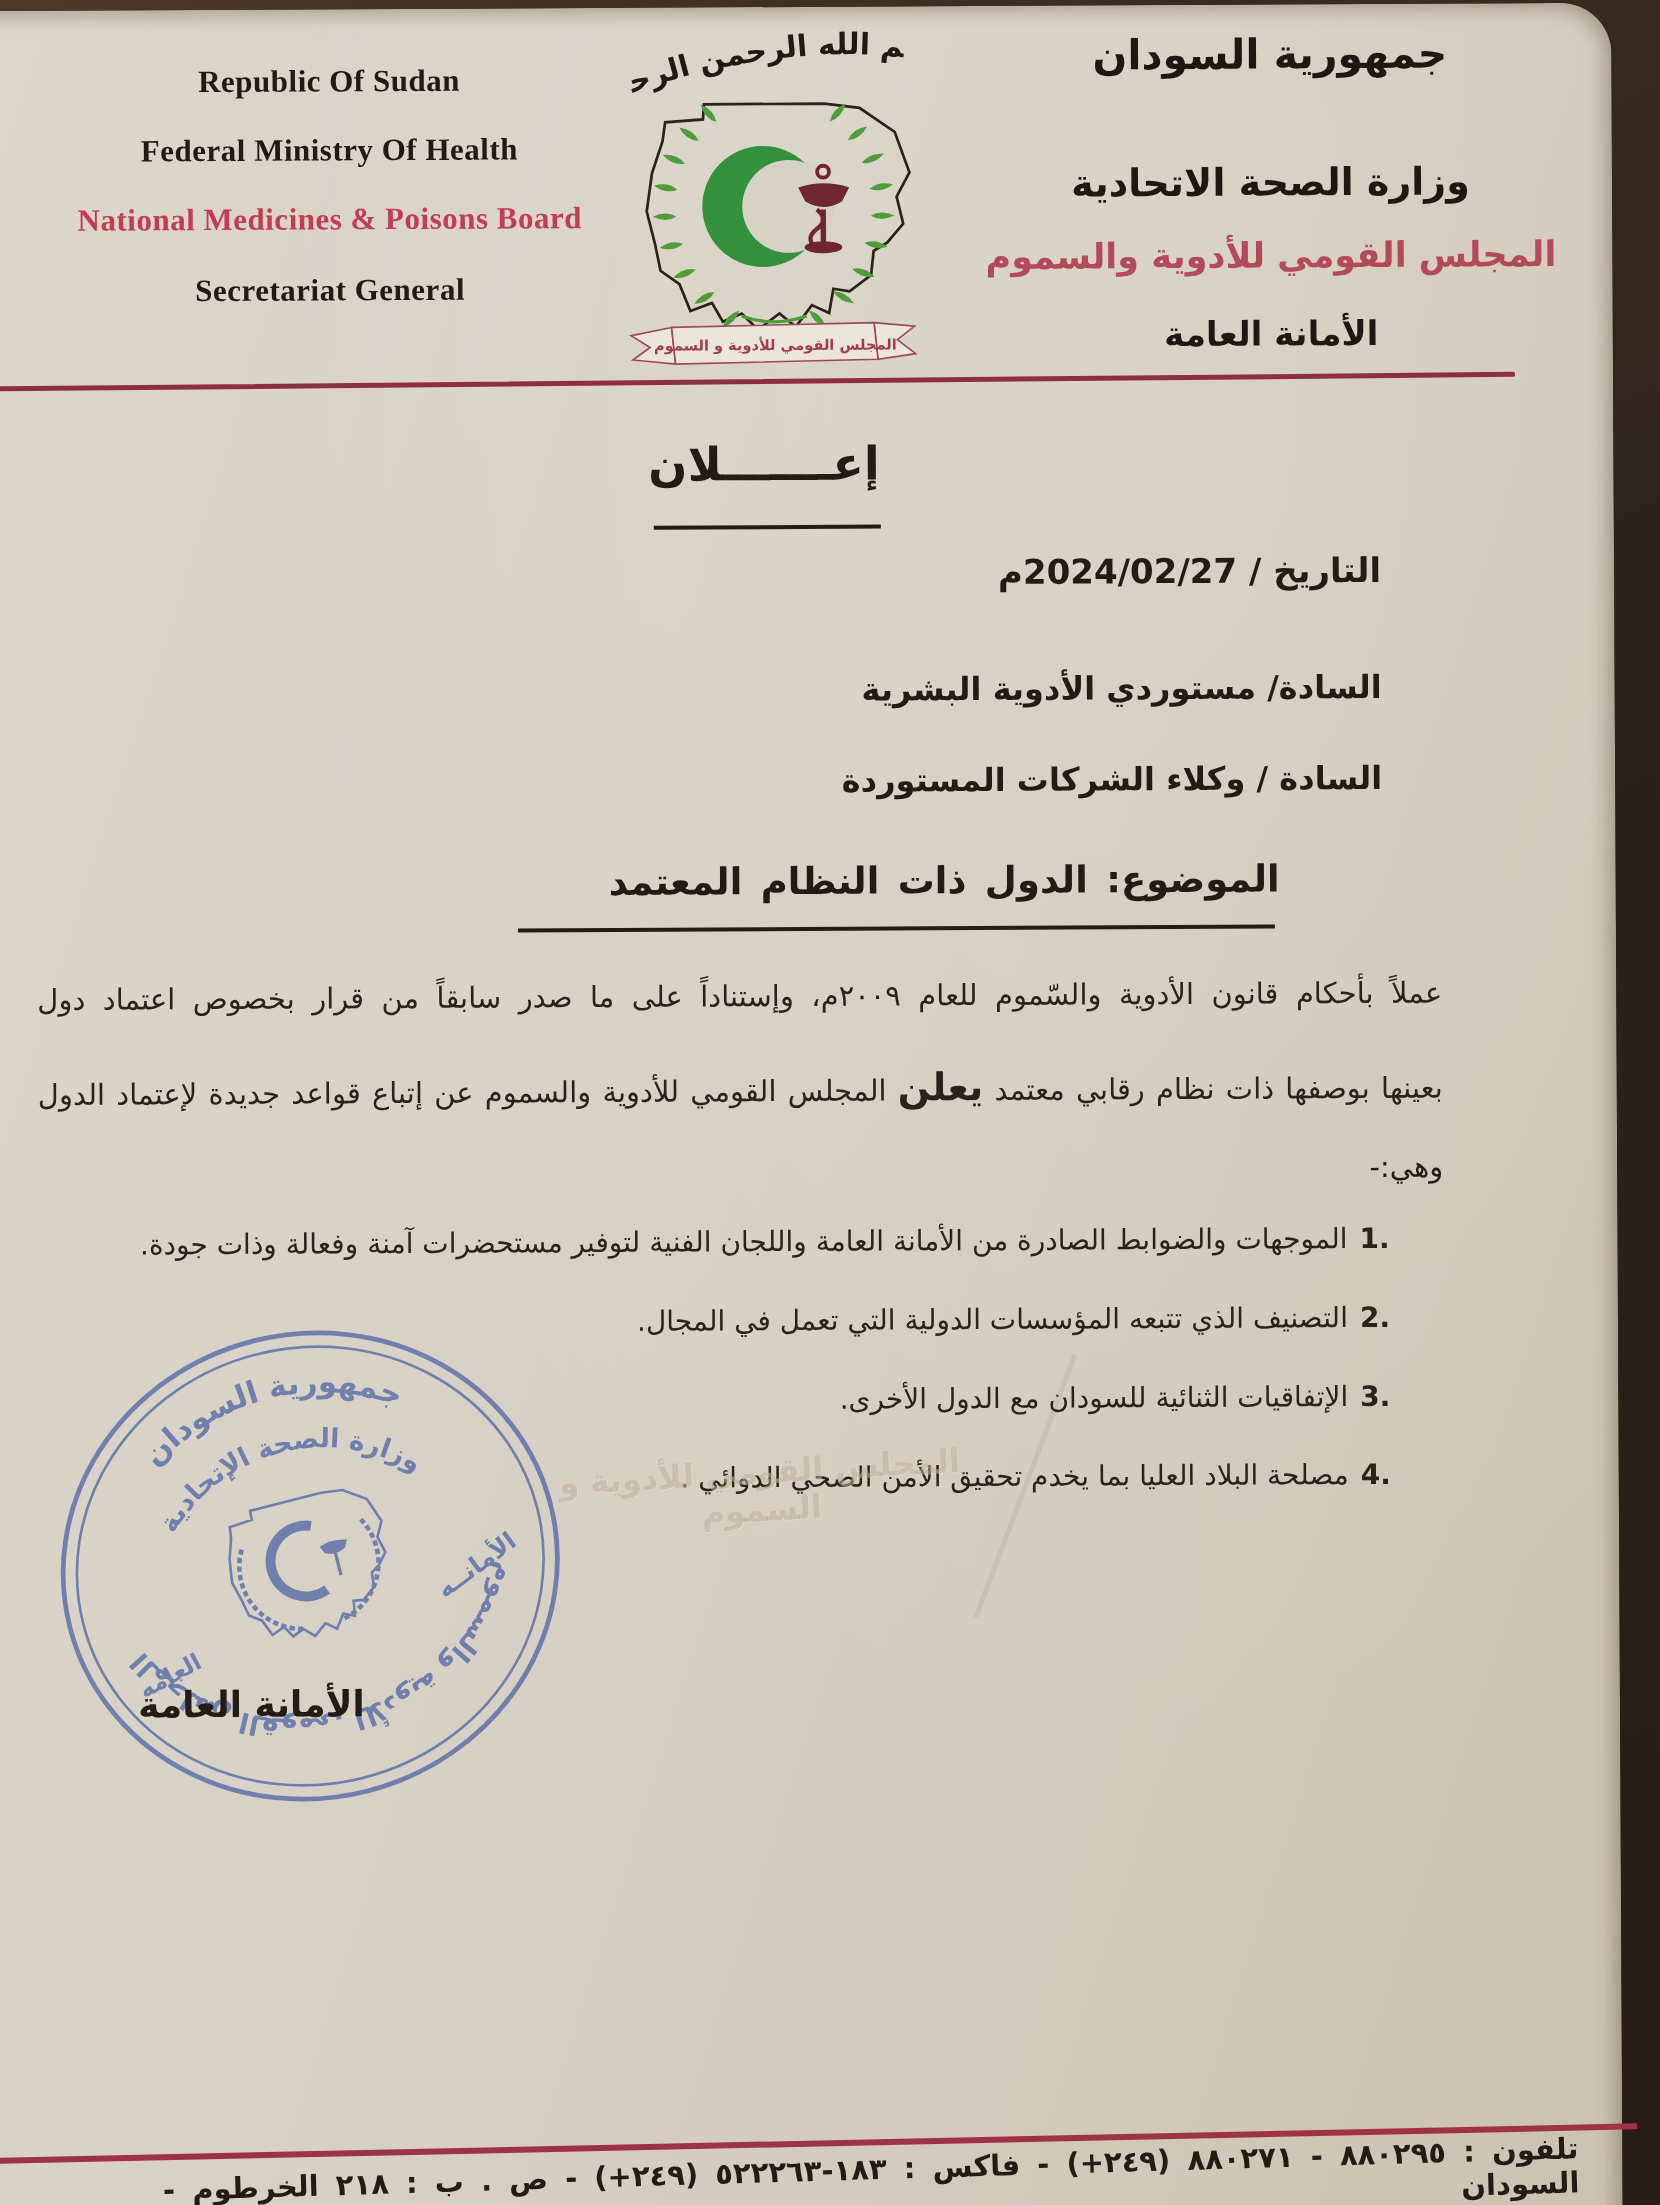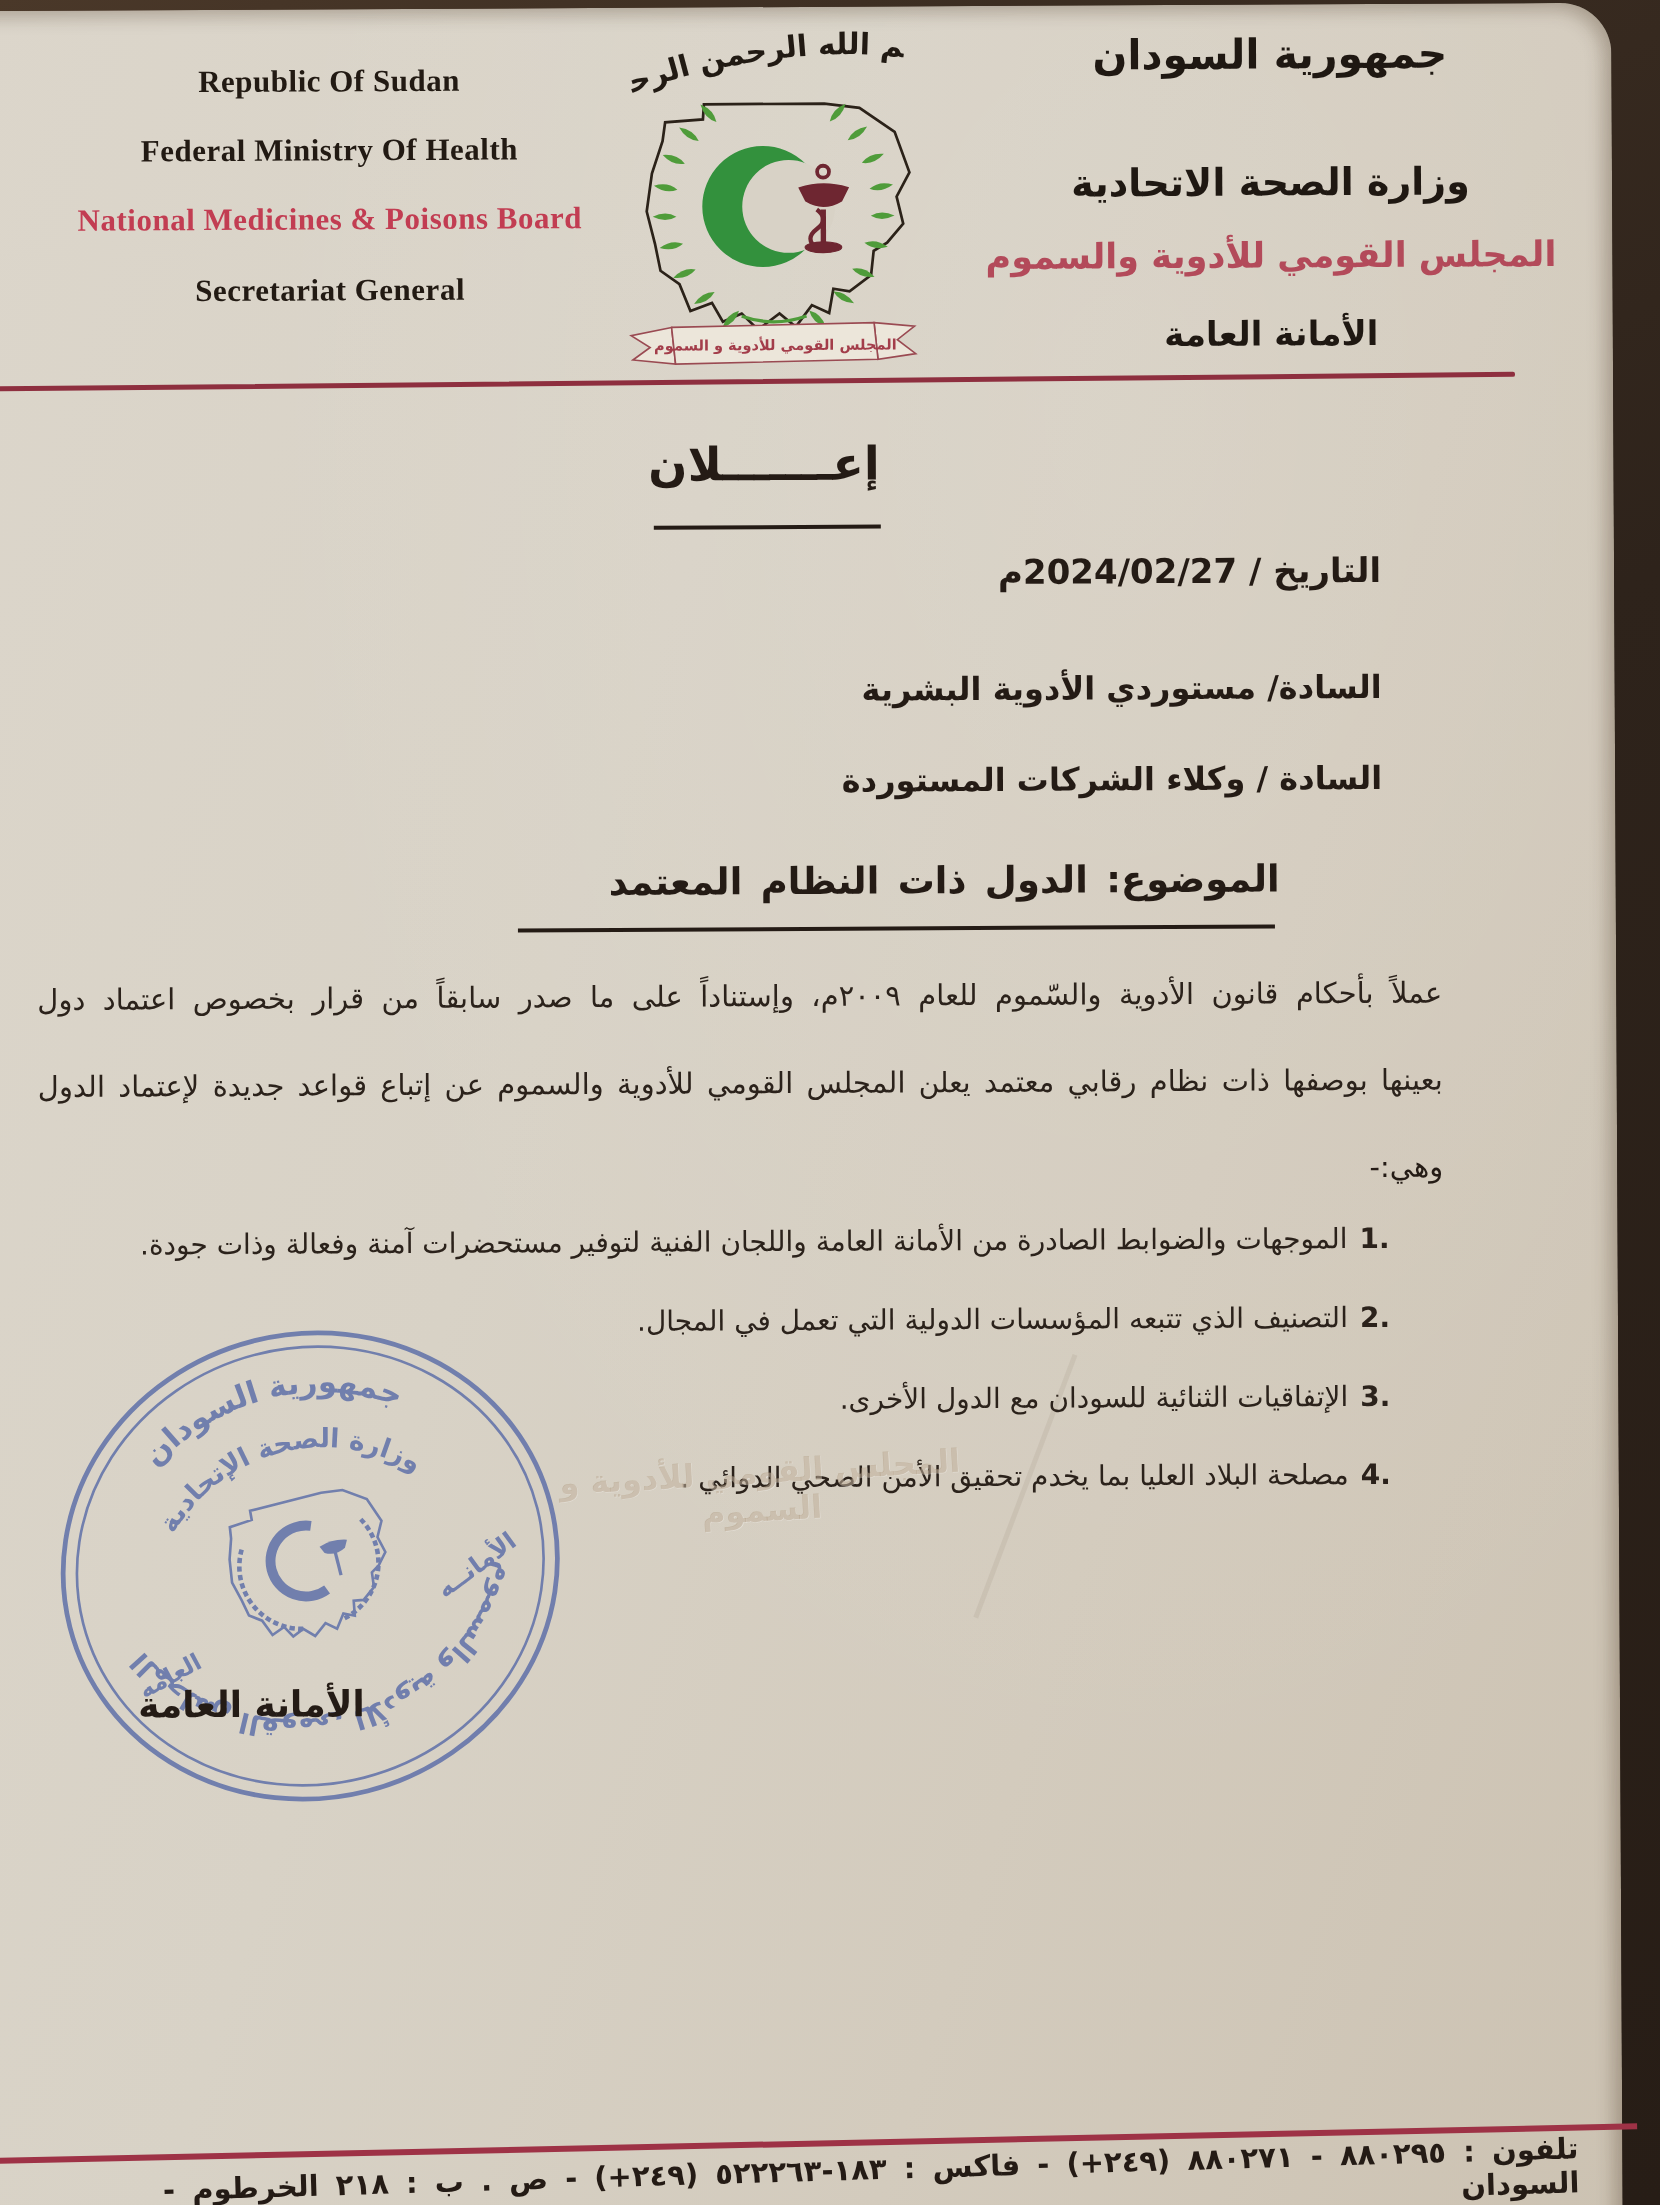--- a/index.html
+++ b/index.html
@@ -125,21 +125,21 @@
     <div class="abs" style="left:695px;top:518px;width:227px;height:4.3px;background:#241b15;"></div>
 
     <div class="abs rtl-line" style="left:773px;width:649px;top:546px;font-size:34px;">التاريخ / 2024/02/27م</div>
     <div class="abs rtl-line" style="left:773px;width:649px;top:664px;font-size:32px;">السادة/ مستوردي الأدوية البشرية</div>
     <div class="abs rtl-line" style="left:773px;width:649px;top:755px;font-size:32px;">السادة / وكلاء الشركات المستوردة</div>
 
     <div class="abs rtl-line" style="left:541px;width:778px;top:853px;font-size:37px;word-spacing:5.4px;">الموضوع: الدول ذات النظام المعتمد</div>
     <div class="abs" style="left:557px;top:920px;width:757px;height:4.3px;background:#241b15;"></div>
 
     <div class="abs body-line" style="left:76px;width:1405px;top:972px;">عملاً بأحكام قانون الأدوية والسّموم للعام ٢٠٠٩م، وإستناداً على ما صدر سابقاً من قرار بخصوص اعتماد دول</div>
-    <div class="abs body-line" style="left:76px;width:1405px;top:1059px;"><span>بعينها بوصفها ذات نظام رقابي معتمد </span><span style="font-weight:400;font-size:28px;">يعلن</span><span> المجلس القومي للأدوية والسموم عن إتباع قواعد جديدة لإعتماد الدول</span></div>
+    <div class="abs body-line" style="left:76px;width:1405px;top:1059px;"><span>بعينها بوصفها ذات نظام رقابي معتمد </span><span style="font-weight:700;font-size:38px;">يعلن</span><span> المجلس القومي للأدوية والسموم عن إتباع قواعد جديدة لإعتماد الدول</span></div>
     <div class="abs rtl-line" style="left:76px;width:1405px;top:1146px;font-size:29px;font-weight:500;">وهي:-</div>
 
     <div class="abs list-item" style="left:76px;width:1351px;top:1218px;">
       <span class="num">1.</span>
       <span>الموجهات والضوابط الصادرة من الأمانة العامة واللجان الفنية لتوفير مستحضرات آمنة وفعالة وذات جودة.</span>
     </div>
     <div class="abs list-item" style="left:76px;width:1351px;top:1297px;">
       <span class="num">2.</span>
       <span>التصنيف الذي تتبعه المؤسسات الدولية التي تعمل في المجال.</span>
     </div>

